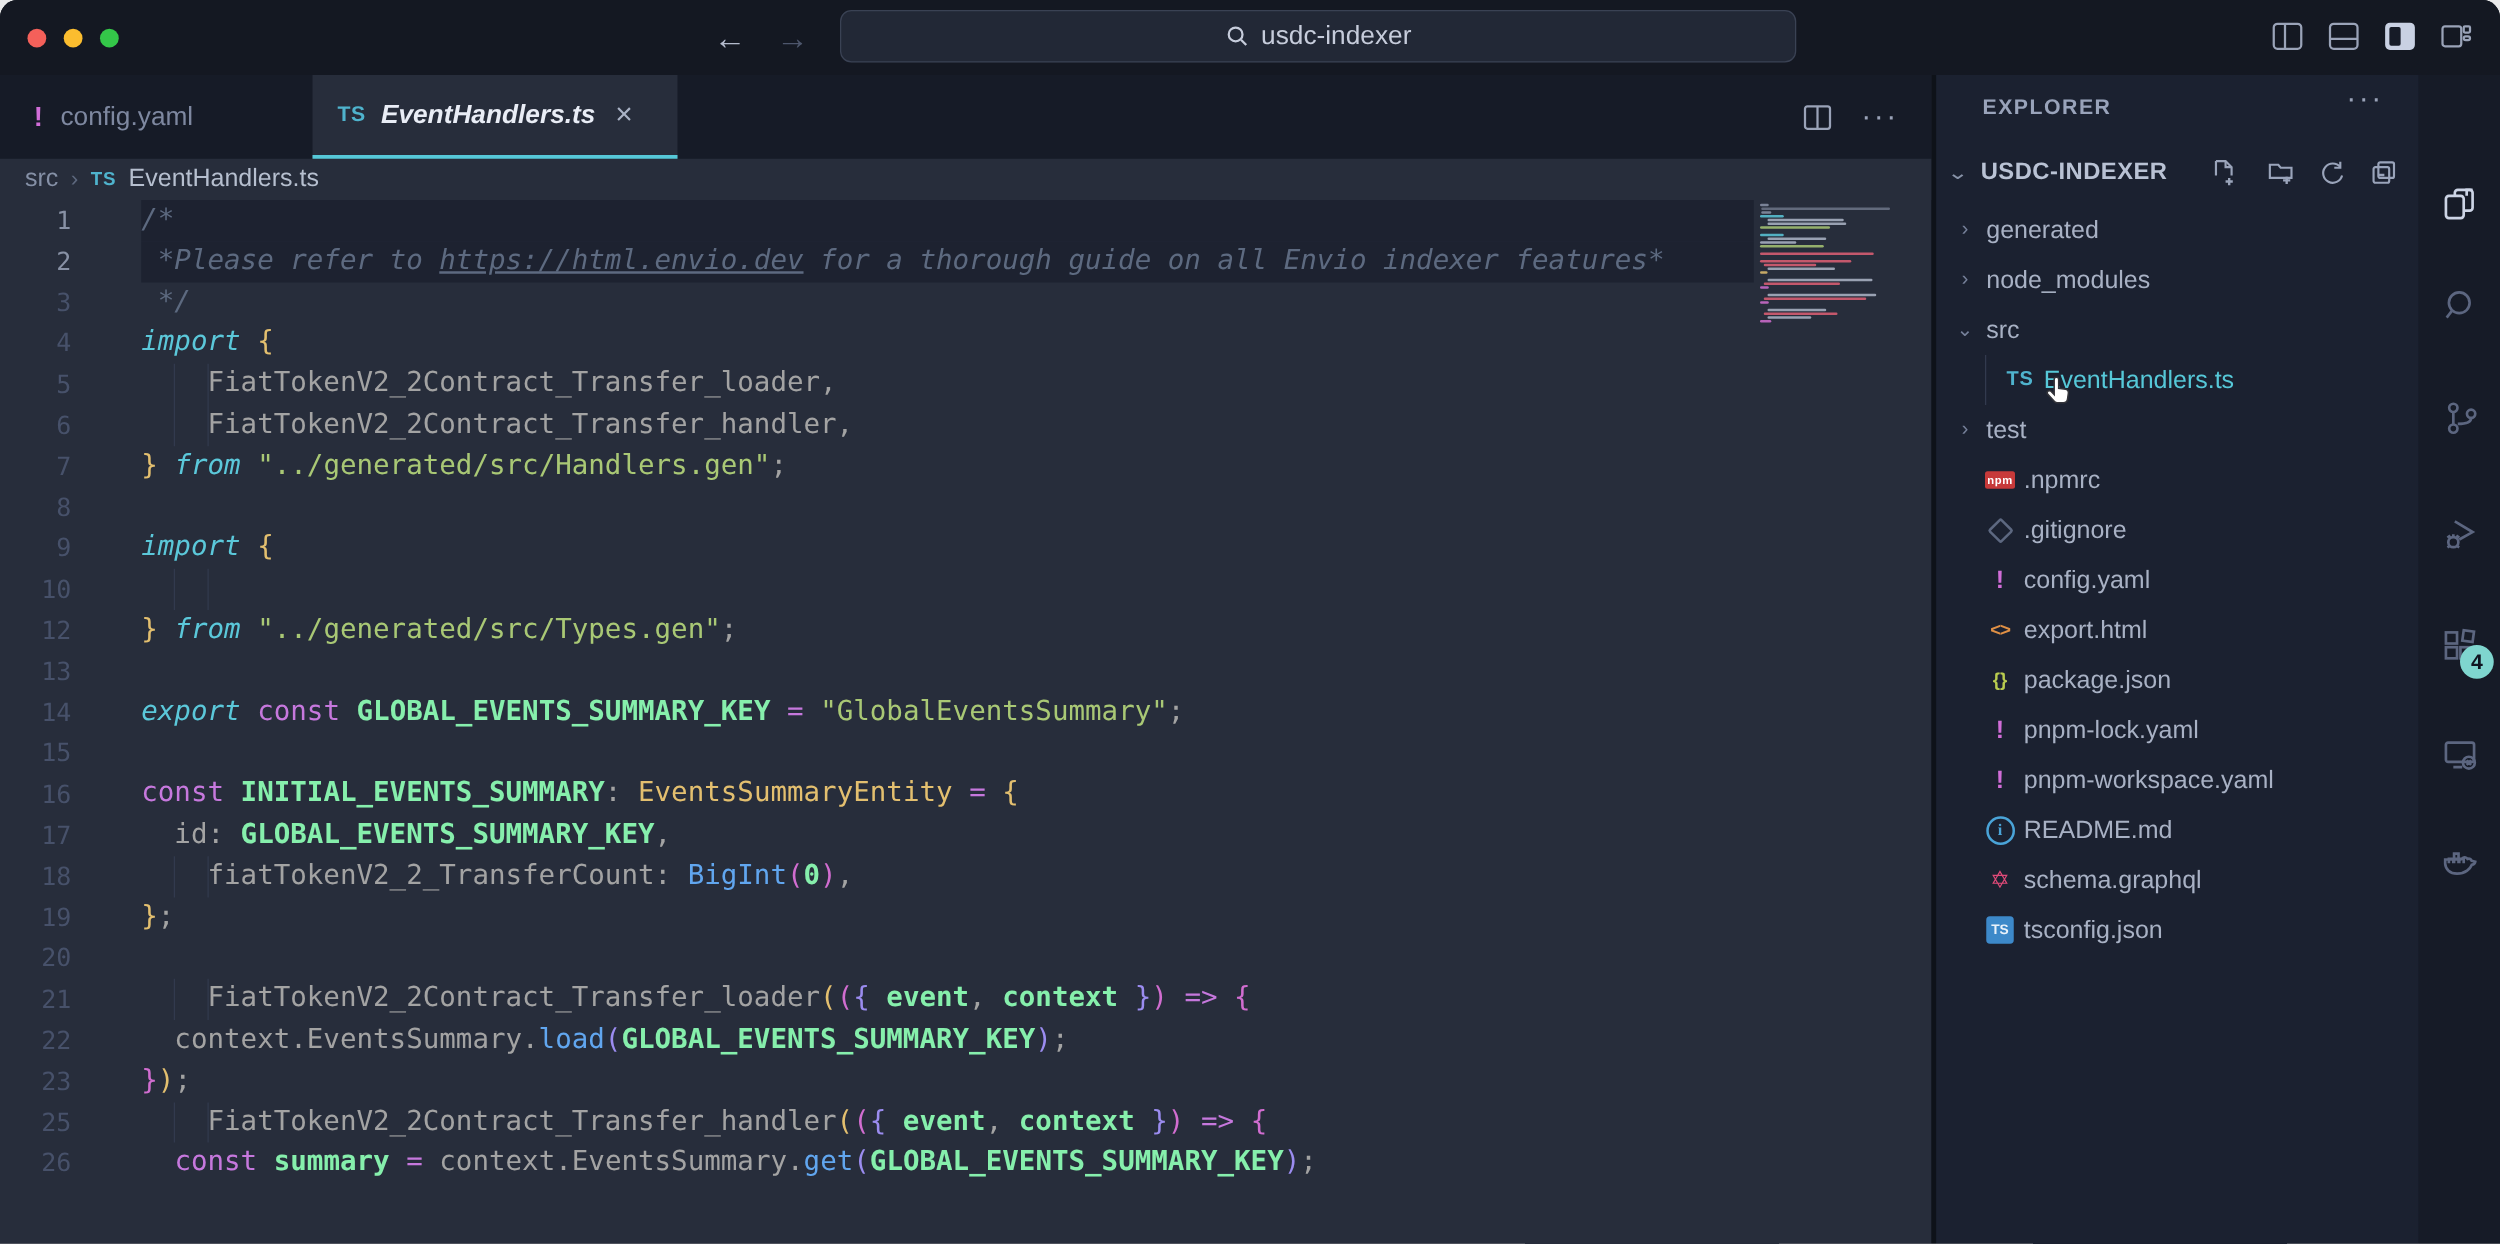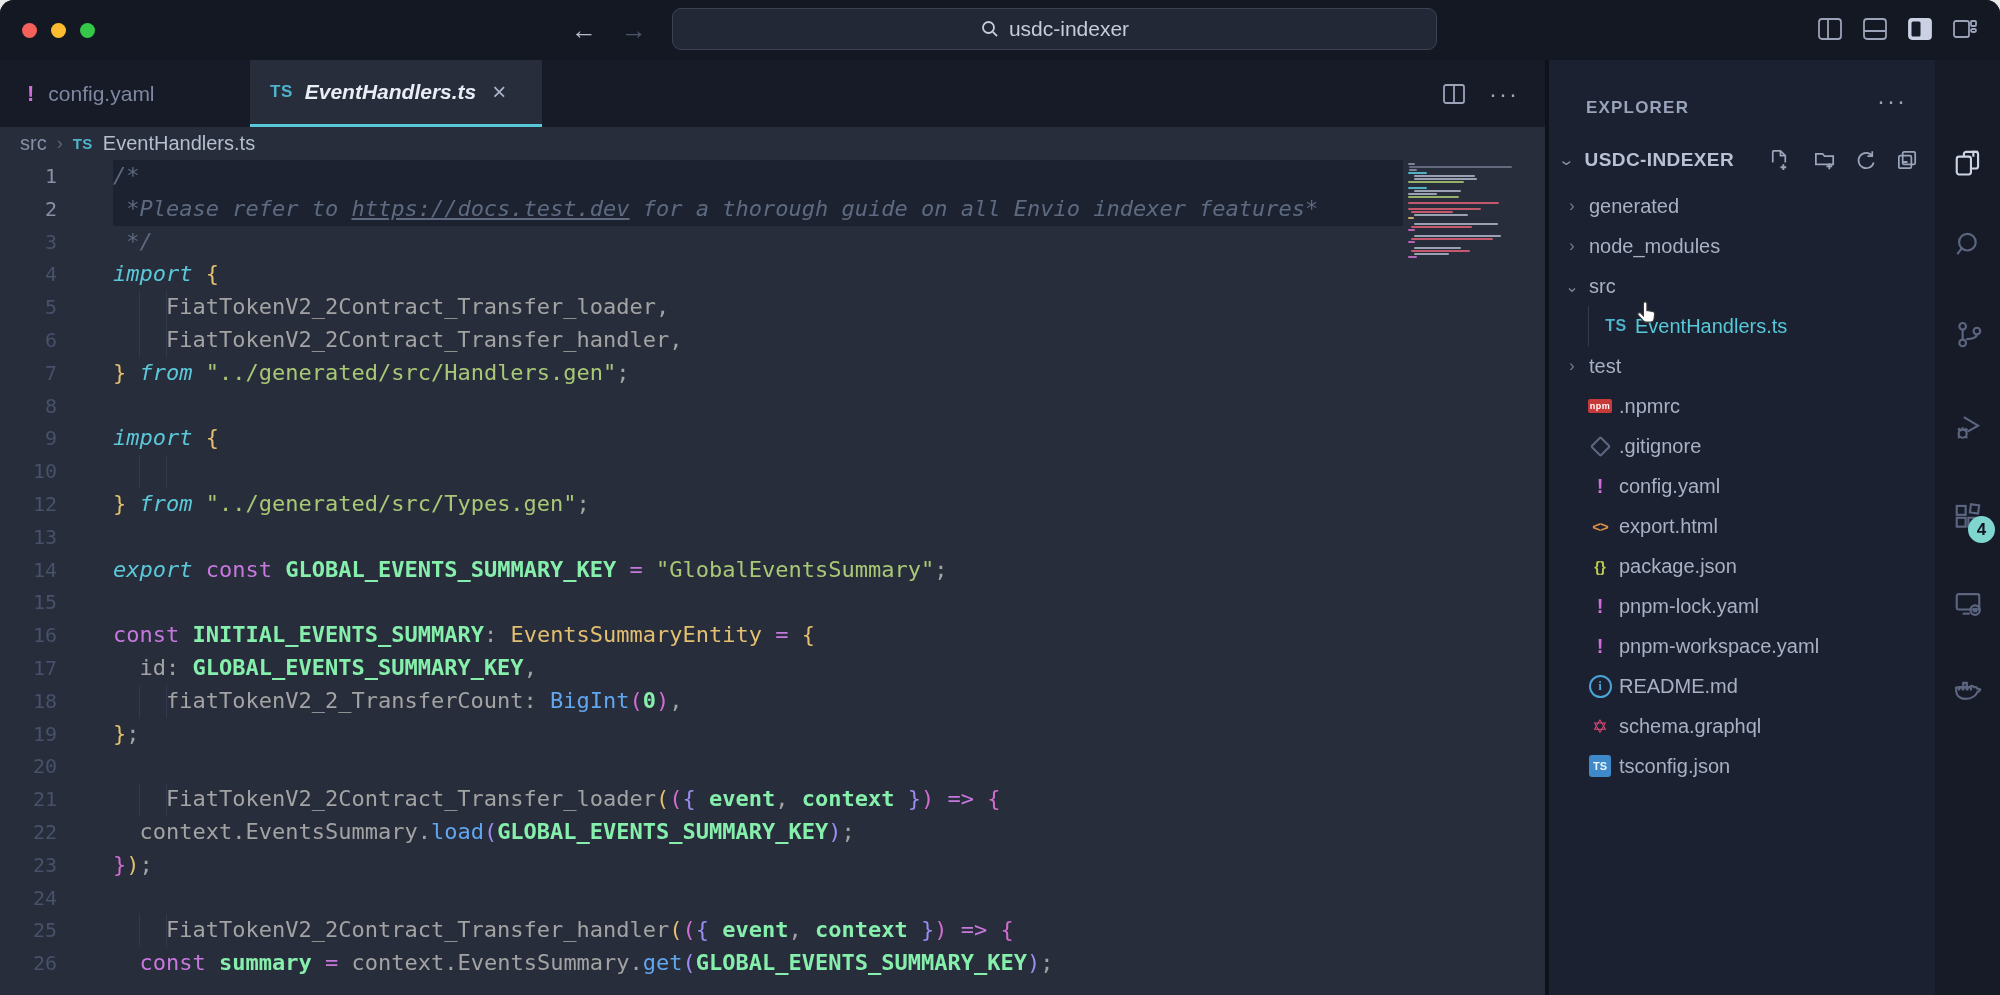--- a/index.html
+++ b/index.html
@@ -61,21 +61,21 @@
   .tk-f{color:#61a6ef;}
   .tk-b1{color:#e3bf6f;}
   .tk-b2{color:#d16dd0;}
   .tk-b3{color:#9b8cf0;}
 
   
   .minimap{position:absolute;left:1408px;top:103px;width:117px;}
   .mm-row{height:2px;margin-bottom:1px;border-radius:1px;}
 
   
-  .sb-header{height:52px;display:flex;align-items:center;position:relative;margin-top:22px;}
+  .sb-header{height:52px;display:flex;align-items:center;position:relative;}
   .sb-title{margin-left:37px;color:#99a3ba;font-size:17px;letter-spacing:1.2px;font-weight:bold;}
   .sb-header .ellipsis{position:absolute;left:328px;top:14px;}
   .sb-section{height:52px;display:flex;align-items:center;position:relative;}
   .sec-chevron{margin-left:11px;color:#8893a8;font-size:15px;transform:scaleX(1.4);}
   .sec-title{margin-left:12px;color:#b9c2d4;font-weight:bold;font-size:19px;letter-spacing:.4px;}
   .sec-icons{position:absolute;right:0;left:0;top:0;height:52px;}
   .sec-icons .sicon{position:absolute;top:14px;width:25px;height:25px;color:#9aa4ba;}
   .tree{position:relative;}
   .trow{height:40px;display:flex;align-items:center;font-size:20px;color:#a8b1c4;position:relative;}
   .trow .twisty{width:26px;text-align:center;color:#76819a;font-size:16px;flex:none;}
@@ -167,42 +167,41 @@
 
       <div class="breadcrumb">
         <span>src</span>
         <span class="sep">›</span>
         <span class="ts-letters bc-ts">TS</span>
         <span class="file">EventHandlers.ts</span>
       </div>
 
       <div class="code" id="code">
           <div class="cline hl"><span class="ln">1</span><span class="lt"><span class="tk-c">/*</span></span></div>
-          <div class="cline hl"><span class="ln">2</span><span class="lt"><span class="tk-c"> *Please refer to </span><span class="tk-cu">https://docs.test.dev</span><span class="tk-c"> for a thorough guide on all Envio indexer features*</span></span></div>
+          <div class="cline hl"><span class="ln">2</span><span class="lt"><span class="tk-c"> *Please refer to </span><span class="tk-cu">https://html.envio.dev</span><span class="tk-c"> for a thorough guide on all Envio indexer features*</span></span></div>
           <div class="cline"><span class="ln">3</span><span class="lt"><span class="tk-c"> */</span></span></div>
           <div class="cline"><span class="ln">4</span><span class="lt"><span class="tk-k">import</span><span class="tk-d"> </span><span class="tk-b1">{</span></span></div>
           <div class="cline"><i class="guide" style="left: 139.48px;"></i><i class="guide" style="left: 165.96px;"></i><span class="ln">5</span><span class="lt"><span class="tk-d">    FiatTokenV2_2Contract_Transfer_loader,</span></span></div>
           <div class="cline"><i class="guide" style="left: 139.48px;"></i><i class="guide" style="left: 165.96px;"></i><span class="ln">6</span><span class="lt"><span class="tk-d">    FiatTokenV2_2Contract_Transfer_handler,</span></span></div>
           <div class="cline"><span class="ln">7</span><span class="lt"><span class="tk-b1">}</span><span class="tk-d"> </span><span class="tk-k">from</span><span class="tk-d"> </span><span class="tk-s">"../generated/src/Handlers.gen"</span><span class="tk-d">;</span></span></div>
           <div class="cline"><span class="ln">8</span><span class="lt"></span></div>
           <div class="cline"><span class="ln">9</span><span class="lt"><span class="tk-k">import</span><span class="tk-d"> </span><span class="tk-b1">{</span></span></div>
           <div class="cline"><i class="guide" style="left: 139.48px;"></i><i class="guide" style="left: 165.96px;"></i><span class="ln">10</span></div>
           <div class="cline"><span class="ln">12</span><span class="lt"><span class="tk-b1">}</span><span class="tk-d"> </span><span class="tk-k">from</span><span class="tk-d"> </span><span class="tk-s">"../generated/src/Types.gen"</span><span class="tk-d">;</span></span></div>
           <div class="cline"><span class="ln">13</span><span class="lt"></span></div>
           <div class="cline"><span class="ln">14</span><span class="lt"><span class="tk-k">export</span><span class="tk-d"> </span><span class="tk-p">const</span><span class="tk-d"> </span><span class="tk-v">GLOBAL_EVENTS_SUMMARY_KEY</span><span class="tk-d"> </span><span class="tk-p">=</span><span class="tk-d"> </span><span class="tk-s">"GlobalEventsSummary"</span><span class="tk-d">;</span></span></div>
           <div class="cline"><span class="ln">15</span><span class="lt"></span></div>
           <div class="cline"><span class="ln">16</span><span class="lt"><span class="tk-p">const</span><span class="tk-d"> </span><span class="tk-v">INITIAL_EVENTS_SUMMARY</span><span class="tk-d">:</span><span class="tk-d"> </span><span class="tk-t">EventsSummaryEntity</span><span class="tk-d"> </span><span class="tk-p">=</span><span class="tk-d"> </span><span class="tk-b1">{</span></span></div>
           <div class="cline"><span class="ln">17</span><span class="lt"><span class="tk-d">  id</span><span class="tk-d">:</span><span class="tk-d"> </span><span class="tk-v">GLOBAL_EVENTS_SUMMARY_KEY</span><span class="tk-d">,</span></span></div>
           <div class="cline"><i class="guide" style="left: 139.48px;"></i><i class="guide" style="left: 165.96px;"></i><span class="ln">18</span><span class="lt"><span class="tk-d">    fiatTokenV2_2_TransferCount</span><span class="tk-d">:</span><span class="tk-d"> </span><span class="tk-f">BigInt</span><span class="tk-b2">(</span><span class="tk-v">0</span><span class="tk-b2">)</span><span class="tk-d">,</span></span></div>
           <div class="cline"><span class="ln">19</span><span class="lt"><span class="tk-b1">}</span><span class="tk-d">;</span></span></div>
           <div class="cline"><span class="ln">20</span><span class="lt"></span></div>
           <div class="cline"><i class="guide" style="left: 139.48px;"></i><i class="guide" style="left: 165.96px;"></i><span class="ln">21</span><span class="lt"><span class="tk-d">    FiatTokenV2_2Contract_Transfer_loader</span><span class="tk-b1">(</span><span class="tk-b2">(</span><span class="tk-b3">{</span><span class="tk-d"> </span><span class="tk-v">event</span><span class="tk-d">,</span><span class="tk-d"> </span><span class="tk-v">context</span><span class="tk-d"> </span><span class="tk-b3">}</span><span class="tk-b2">)</span><span class="tk-d"> </span><span class="tk-p">=&gt;</span><span class="tk-d"> </span><span class="tk-b2">{</span></span></div>
           <div class="cline"><span class="ln">22</span><span class="lt"><span class="tk-d">  context.EventsSummary.</span><span class="tk-f">load</span><span class="tk-b3">(</span><span class="tk-v">GLOBAL_EVENTS_SUMMARY_KEY</span><span class="tk-b3">)</span><span class="tk-d">;</span></span></div>
           <div class="cline"><span class="ln">23</span><span class="lt"><span class="tk-b2">}</span><span class="tk-b1">)</span><span class="tk-d">;</span></span></div>
-          <div class="cline"><span class="ln">24</span><span class="lt"></span></div>
           <div class="cline"><i class="guide" style="left: 139.48px;"></i><i class="guide" style="left: 165.96px;"></i><span class="ln">25</span><span class="lt"><span class="tk-d">    FiatTokenV2_2Contract_Transfer_handler</span><span class="tk-b1">(</span><span class="tk-b2">(</span><span class="tk-b3">{</span><span class="tk-d"> </span><span class="tk-v">event</span><span class="tk-d">,</span><span class="tk-d"> </span><span class="tk-v">context</span><span class="tk-d"> </span><span class="tk-b3">}</span><span class="tk-b2">)</span><span class="tk-d"> </span><span class="tk-p">=&gt;</span><span class="tk-d"> </span><span class="tk-b2">{</span></span></div>
           <div class="cline"><span class="ln">26</span><span class="lt"><span class="tk-d">  </span><span class="tk-p">const</span><span class="tk-d"> </span><span class="tk-v">summary</span><span class="tk-d"> </span><span class="tk-p">=</span><span class="tk-d"> </span><span class="tk-d">context.EventsSummary.</span><span class="tk-f">get</span><span class="tk-b3">(</span><span class="tk-v">GLOBAL_EVENTS_SUMMARY_KEY</span><span class="tk-b3">)</span><span class="tk-d">;</span></span></div>
         </div>
       <div class="minimap" id="minimap">
           <div class="mm-row" style="width: 6%; margin-left: 0px; background: rgb(138, 147, 168); opacity: 0.85;"></div>
           <div class="mm-row" style="width: 88%; margin-left: 1px; background: rgb(109, 118, 136); opacity: 0.85;"></div>
           <div class="mm-row" style="width: 7%; margin-left: 1px; background: rgb(138, 147, 168); opacity: 0.85;"></div>
           <div class="mm-row" style="width: 16%; margin-left: 0px; background: rgb(91, 200, 218); opacity: 0.85;"></div>
           <div class="mm-row" style="width: 52%; margin-left: 6px; background: rgb(174, 182, 200); opacity: 0.85;"></div>
           <div class="mm-row" style="width: 54%; margin-left: 6px; background: rgb(174, 182, 200); opacity: 0.85;"></div>

